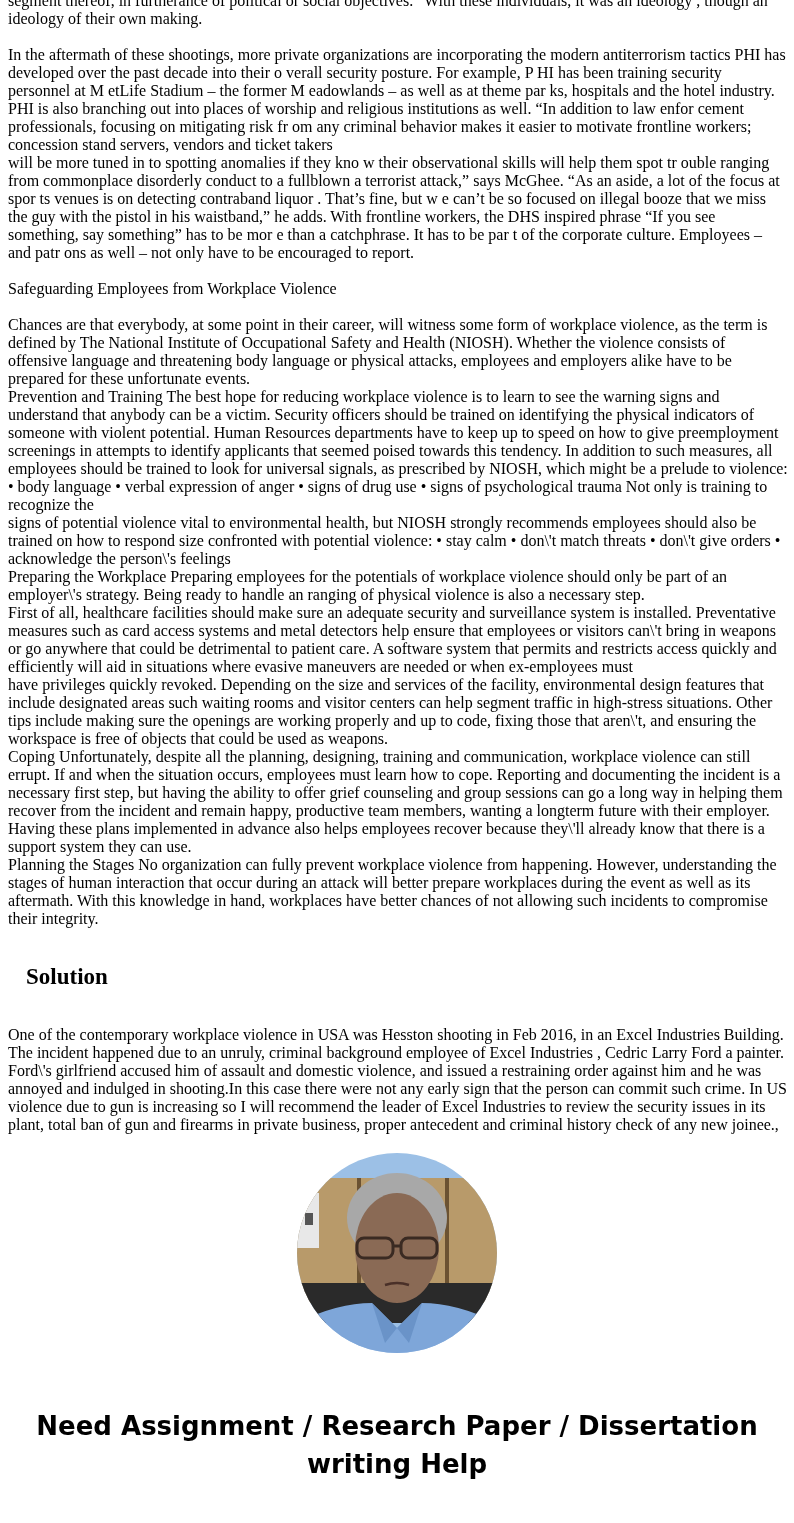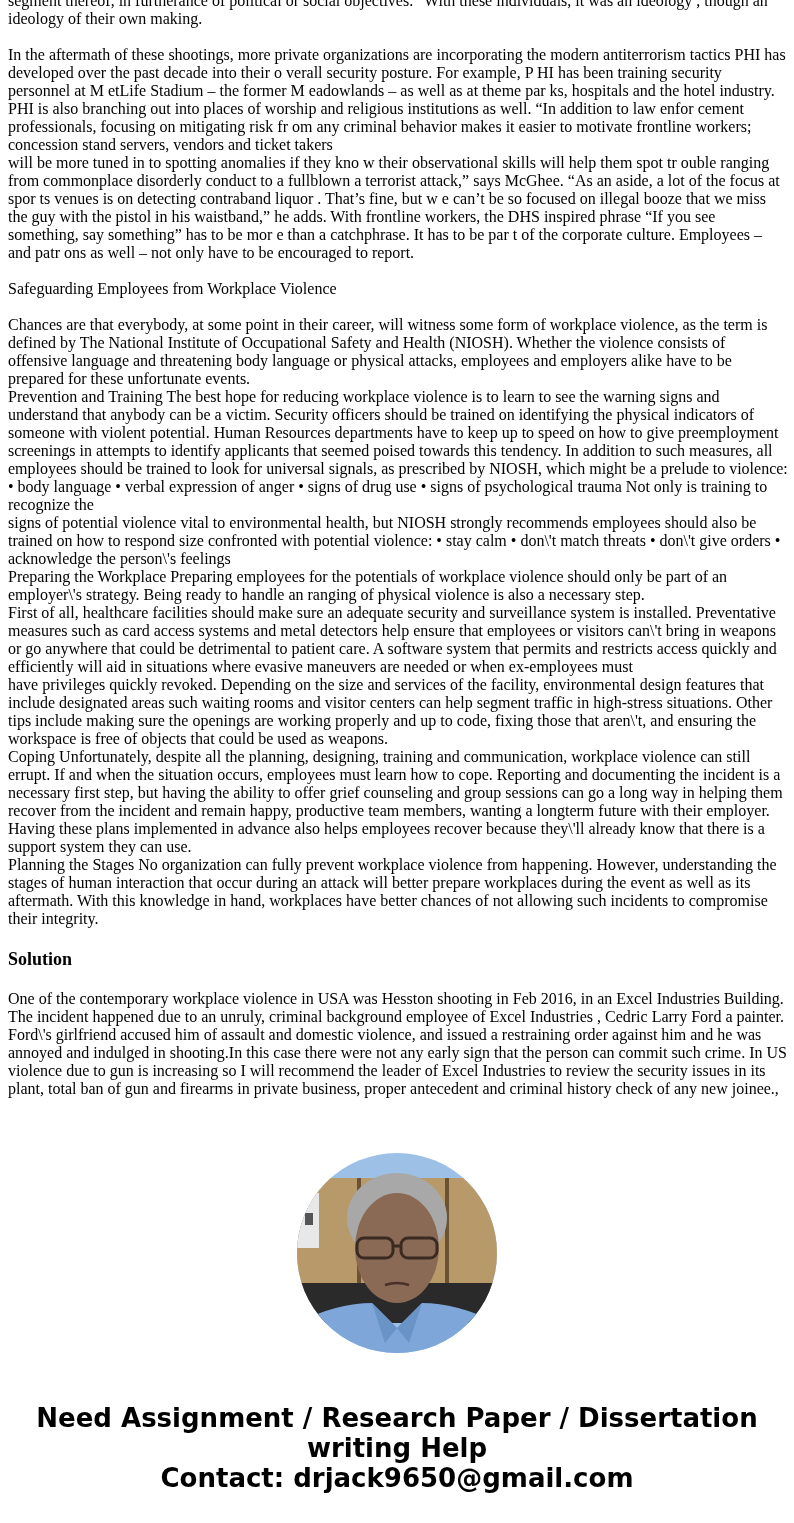--- a/index.html
+++ b/index.html
@@ -16,24 +16,24 @@
   .content {
     position: absolute;
     left: 8px;
     top: -8px;
     width: 780px;
   }
   .para { margin: 0; white-space: normal; }
   .gap { height: 18px; }
   .subhead { font-weight: normal; margin: 0; }
   .h3 {
-    font-size: 18px;
+    font-size: 23px;
     font-weight: bold;
     line-height: 22px;
-    margin: 0;
+    margin: 18px;
   }
   .avatar-wrap {
     position: absolute;
     left: 297px;
     top: 1153px;
     width: 200px;
     height: 200px;
     border-radius: 50%;
     overflow: hidden;
   }
@@ -42,21 +42,21 @@
     position: absolute;
     left: 0;
     top: 1403px;
     width: 794px;
     text-align: center;
     font-family: "DejaVu Sans", sans-serif;
     font-weight: bold;
     font-size: 26px;
     line-height: 30px;
   }
-  .promo div { margin: 0; }
+  .promo div { margin: 8px; }
 </style>
 </head>
 <body>
 
 <div class="content">
   <p class="para">segment thereof, in furtherance of political or social objectives.” With these individuals, it was an ideology , though an ideology of their own making.</p>
   <div class="gap"></div>
   <p class="para">In the aftermath of these shootings, more private organizations are incorporating the modern antiterrorism tactics PHI has developed over the past decade into their o verall security posture. For example, P HI has been training security personnel at M etLife Stadium – the former M eadowlands – as well as at theme par ks, hospitals and the hotel industry. PHI is also branching out into places of worship and religious institutions as well. “In addition to law enfor cement professionals, focusing on mitigating risk fr om any criminal behavior makes it easier to motivate frontline workers; concession stand servers, vendors and ticket takers</p>
   <p class="para">will be more tuned in to spotting anomalies if they kno w their observational skills will help them spot tr ouble ranging from commonplace disorderly conduct to a fullblown a terrorist attack,” says McGhee. “As an aside, a lot of the focus at spor ts venues is on detecting contraband liquor . That’s fine, but w e can’t be so focused on illegal booze that we miss the guy with the pistol in his waistband,” he adds. With frontline workers, the DHS inspired phrase “If you see something, say something” has to be mor e than a catchphrase. It has to be par t of the corporate culture. Employees – and patr ons as well – not only have to be encouraged to report.</p>
   <div class="gap"></div>
@@ -93,14 +93,13 @@
     <path d="M 88 132 Q 100 128 112 132" stroke="#4a3028" stroke-width="2.5" fill="none"></path>
     <path d="M 0 200 L 0 170 Q 40 150 75 150 L 100 175 L 125 150 Q 160 150 200 170 L 200 200 Z" fill="#7ea6d9"></path>
     <path d="M 75 150 L 100 175 L 88 190 Z" fill="#6a93c8"></path>
     <path d="M 125 150 L 100 175 L 112 190 Z" fill="#6a93c8"></path>
   </svg>
 </div>
 
 <div class="promo">
   <div>Need Assignment / Research Paper / Dissertation</div>
   <div>writing Help</div>
-  <div>Contact: drjack9650@gmail.com</div>
 </div>
 
 </body></html>

